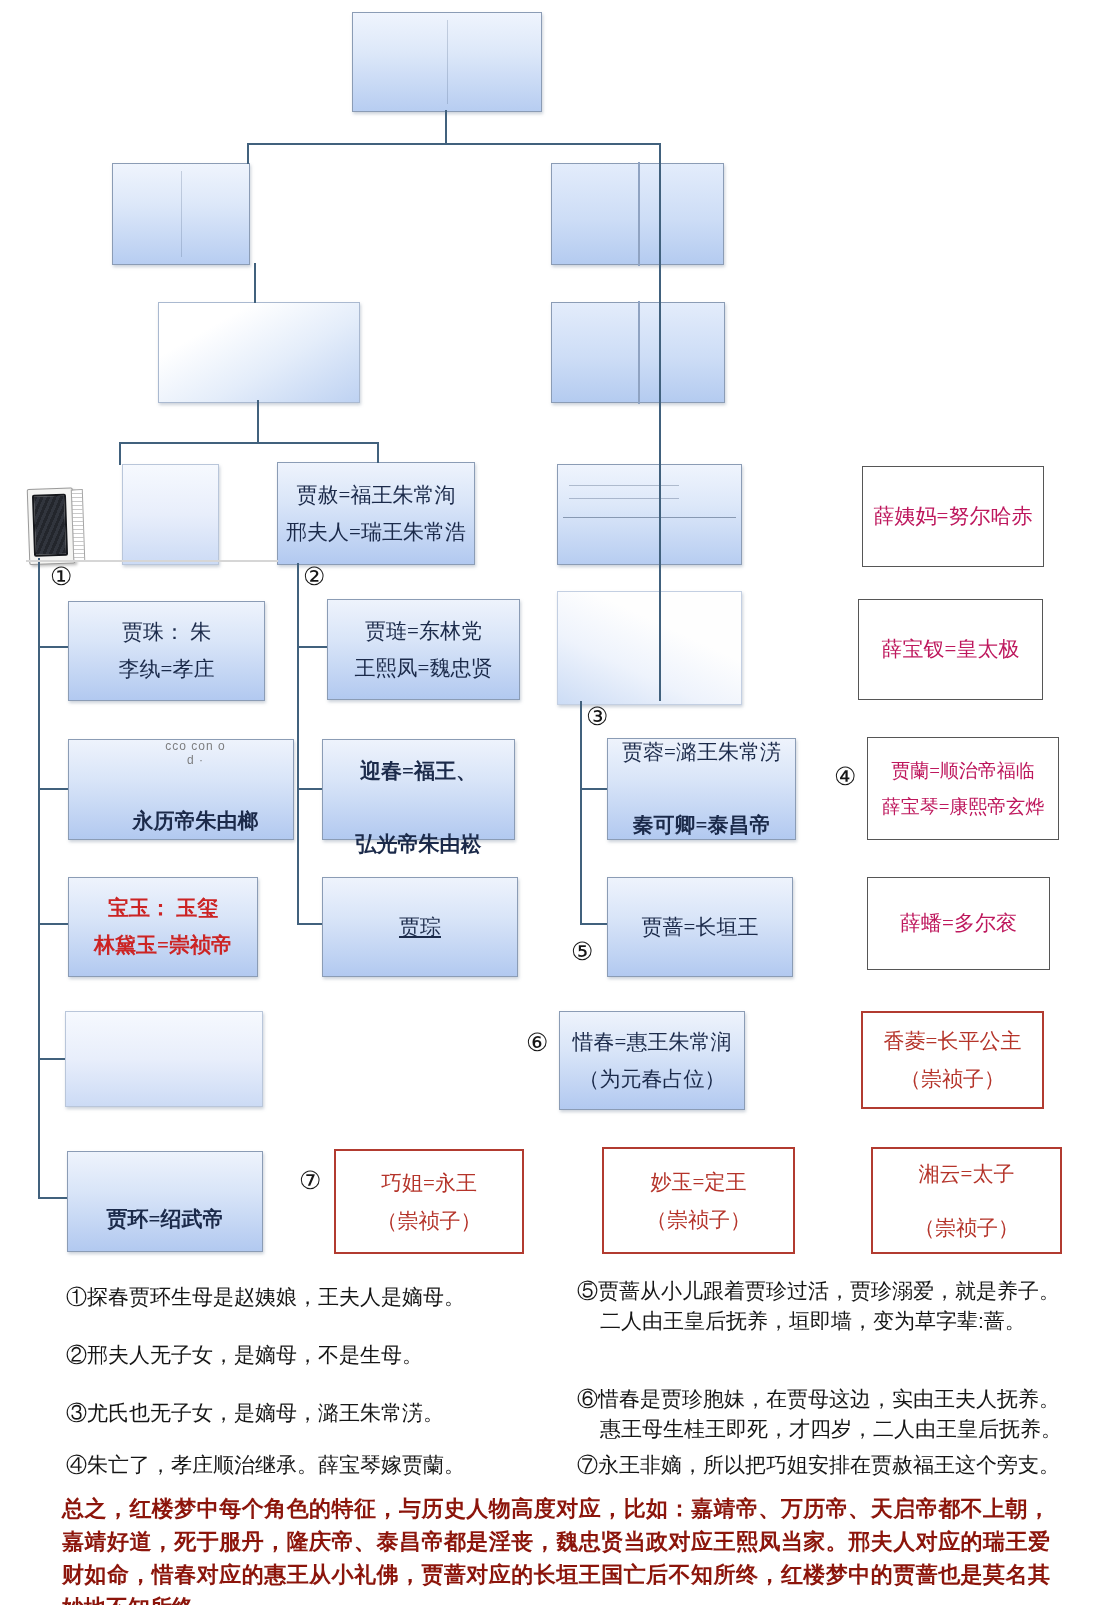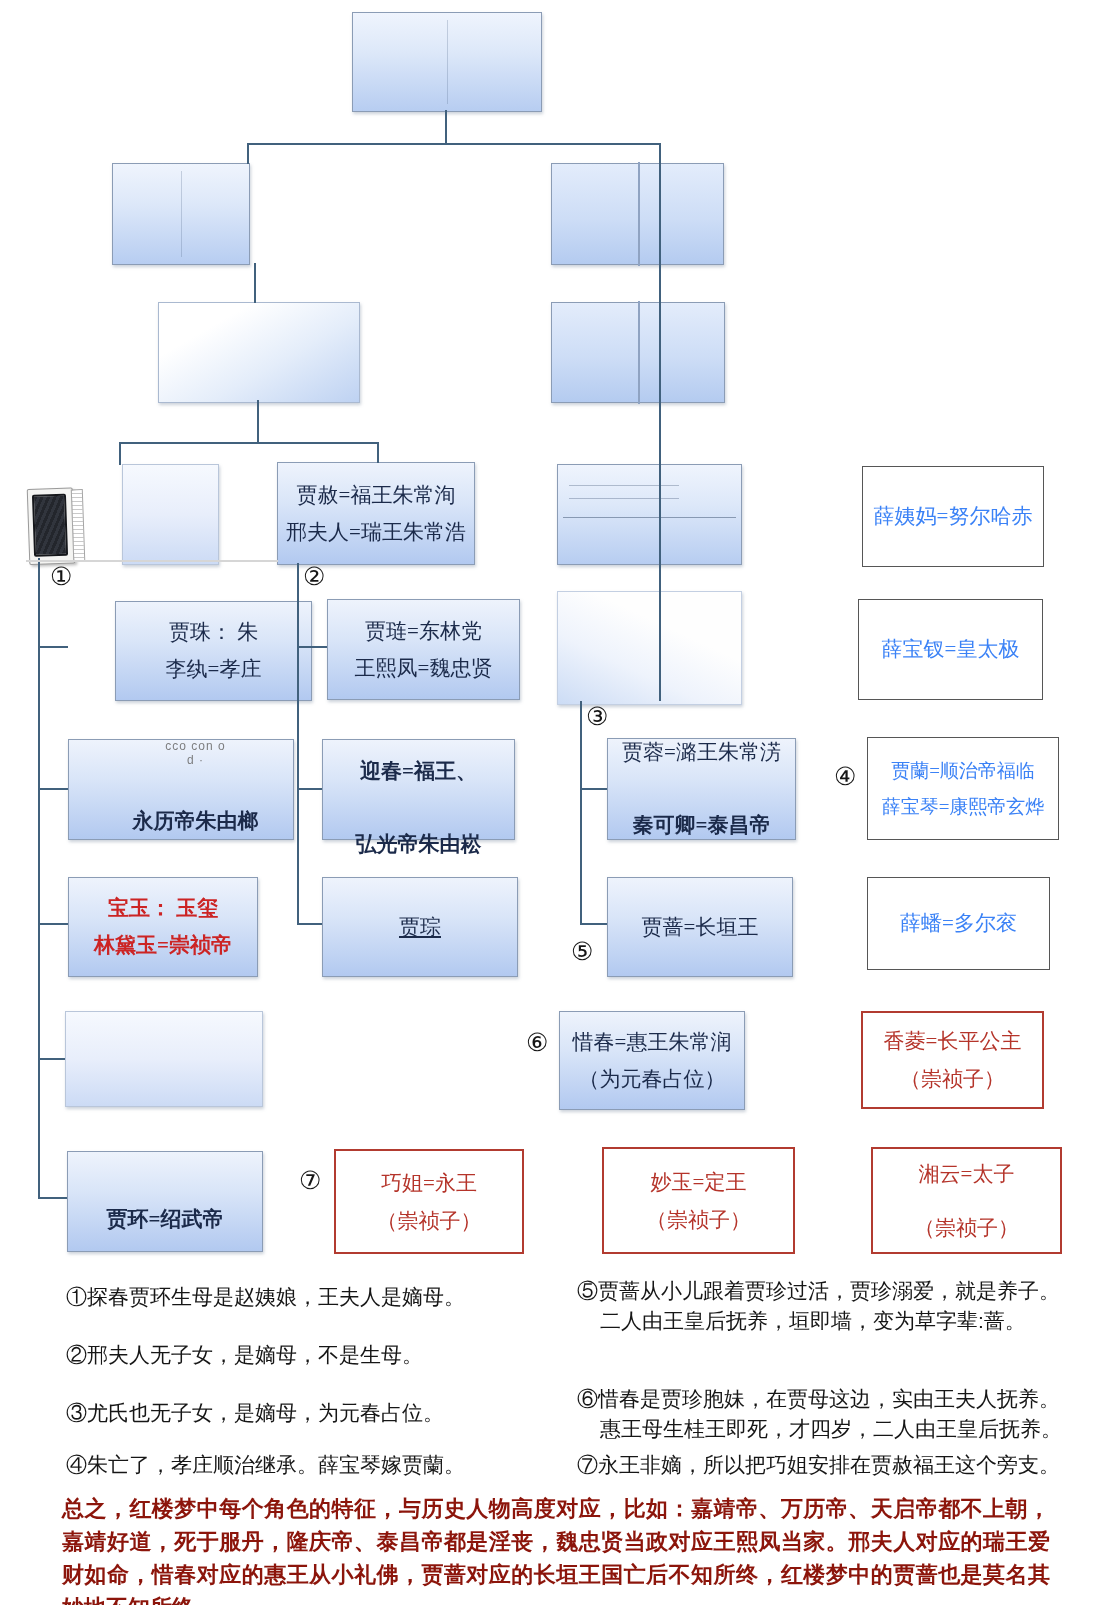--- a/index.html
+++ b/index.html
@@ -18,21 +18,21 @@
   .bb.fadewhite2{background:linear-gradient(150deg,#ffffff 25%,#e4edfa 60%,#bed2f2 100%);border-color:#aab9d0;}
   .bb.vfade{background:linear-gradient(180deg,#f6f9fe 0%,#e8eefb 50%,#ccdbf5 100%);border-color:#b9c6da;}
   .cross::after{content:"";position:absolute;left:50%;top:7%;bottom:7%;width:1px;background:rgba(90,110,145,.28);}
   .faintline{position:absolute;height:1px;background:rgba(70,90,120,.35);}
   
   .tb{position:absolute;border:1px solid #8b9cb5;z-index:3;display:flex;flex-direction:column;
       align-items:center;justify-content:center;text-align:center;color:#1b2a4a;
       background:linear-gradient(180deg,#eef3fc 0%,#d9e5f8 40%,#b2c9f0 100%);
       box-shadow:1px 2px 3px rgba(110,125,150,.35);font-size:21px;line-height:37px;}
   .wb{position:absolute;border:1px solid #565656;z-index:3;display:flex;flex-direction:column;
-      align-items:center;justify-content:center;text-align:center;color:#3b82f6;background:#ffffff;
+      align-items:center;justify-content:center;text-align:center;color:#be185d;background:#ffffff;
       font-size:21px;line-height:37px;}
   .rb{position:absolute;border:2px solid #b23b30;z-index:3;display:flex;flex-direction:column;
       align-items:center;justify-content:center;text-align:center;color:#b5342a;background:#ffffff;
       font-size:21px;line-height:38px;}
   .b{font-weight:bold;margin-top:36px;}
   .redtx{color:#cc2424;font-weight:bold;}
   .small{font-size:19px;line-height:36px;}
   .smudge{font-size:12px;line-height:14px;color:#6a6a6a;filter:blur(.6px);opacity:.85;
           font-family:"Liberation Sans",sans-serif;letter-spacing:1px;}
   
@@ -105,21 +105,21 @@
   <div id="bookicon">
     <div class="cover"></div>
     <div class="pages"></div>
     <div class="screen"></div>
   </div>
 
   <div class="tb" style="left:277px;top:462px;width:196px;height:101px;">
     <div>贾赦=福王朱常洵</div>
     <div>邢夫人=瑞王朱常浩</div>
   </div>
-  <div class="tb" style="left:68px;top:601px;width:195px;height:98px;margin-left:47px;">
+  <div class="tb" style="left:68px;top:601px;width:195px;height:98px;">
     <div>贾珠： 朱</div>
     <div>李纨=孝庄</div>
   </div>
   <div class="tb" style="left:327px;top:599px;width:191px;height:99px;">
     <div>贾琏=东林党</div>
     <div>王熙凤=魏忠贤</div>
   </div>
   <div class="tb" style="left:68px;top:739px;width:195px;height:99px;padding-left:29px;">
     <div class="smudge">cco con o</div>
     <div class="smudge">d ·</div>
@@ -190,21 +190,21 @@
   <div class="mk" style="left:526px;top:1028px;">⑥</div>
   <div class="mk" style="left:299px;top:1166px;">⑦</div>
 
   <div class="note" style="left:66px;top:1282px;">
     <div>①探春贾环生母是赵姨娘，王夫人是嫡母。</div>
   </div>
   <div class="note" style="left:66px;top:1340px;">
     <div>②邢夫人无子女，是嫡母，不是生母。</div>
   </div>
   <div class="note" style="left:66px;top:1398px;">
-    <div>③尤氏也无子女，是嫡母，为元春占位。</div>
+    <div>③尤氏也无子女，是嫡母，潞王朱常淓。</div>
   </div>
   <div class="note" style="left:66px;top:1450px;">
     <div>④朱亡了，孝庄顺治继承。薛宝琴嫁贾蘭。</div>
   </div>
 
   <div class="note" style="left:577px;top:1276px;">
     <div>⑤贾蔷从小儿跟着贾珍过活，贾珍溺爱，就是养子。</div>
     <div class="ind">二人由王皇后抚养，垣即墙，变为草字辈:蔷。</div>
   </div>
   <div class="note" style="left:577px;top:1384px;">

